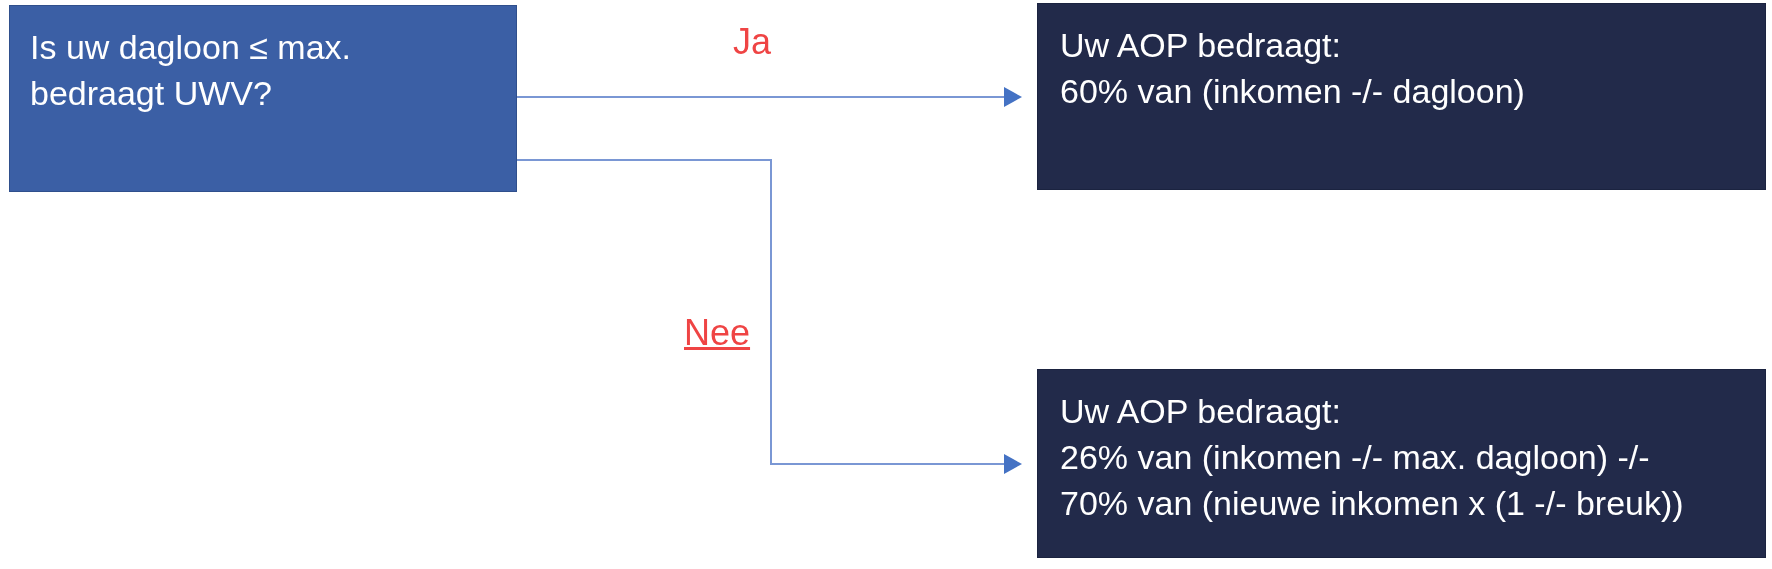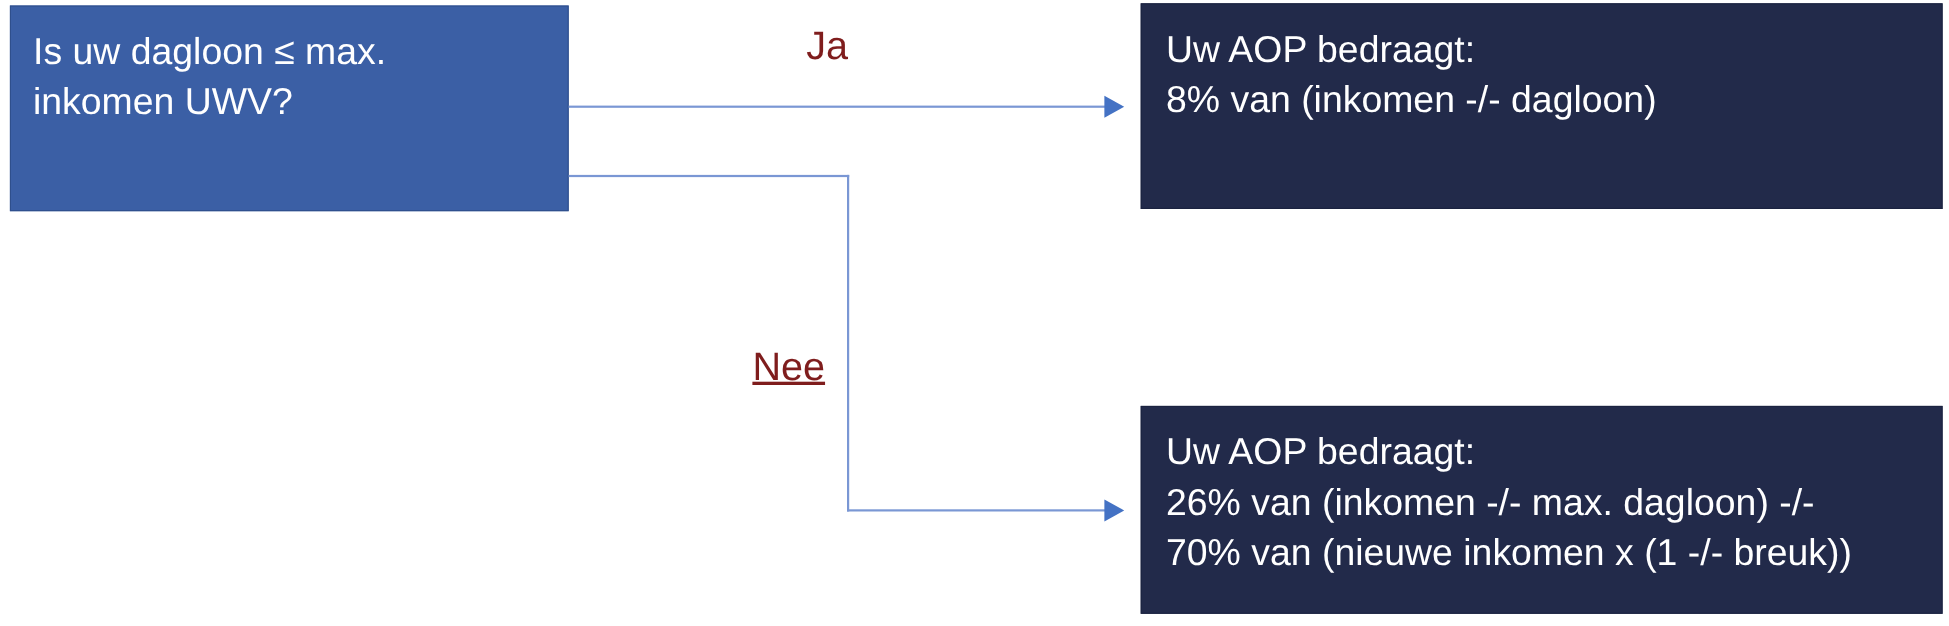--- a/index.html
+++ b/index.html
@@ -111,21 +111,21 @@
     top: 87px;
   }
   #arrowhead-no {
     left: 1004px;
     top: 454px;
   }
 
   
   .edge-label {
     position: absolute;
-    color: #7f1d1d;
+    color: #ef4444;
     font-size: 36px;
     line-height: 40px;
     white-space: nowrap;
   }
   #label-ja {
     left: 733px;
     top: 22px;
   }
   #label-nee {
     left: 684px;
@@ -133,36 +133,36 @@
     text-decoration: underline;
   }
 </style>
 </head>
 <body>
 
 <div id="canvas">
 
   <div class="node" id="decision-node">
     <span class="line">Is uw dagloon ≤ max.</span>
-    <span class="line">inkomen UWV?</span>
+    <span class="line">bedraagt UWV?</span>
   </div>
 
   <div class="connector h-seg" id="edge-yes-h"></div>
   <div class="arrowhead" id="arrowhead-yes"></div>
   <div class="edge-label" id="label-ja">Ja</div>
 
   <div class="connector h-seg" id="edge-no-h1"></div>
   <div class="connector v-seg" id="edge-no-v"></div>
   <div class="connector h-seg" id="edge-no-h2"></div>
   <div class="arrowhead" id="arrowhead-no"></div>
   <div class="edge-label" id="label-nee">Nee</div>
 
   <div class="node" id="outcome-yes-node">
     <span class="line">Uw AOP bedraagt:</span>
-    <span class="line">8% van (inkomen -/- dagloon)</span>
+    <span class="line">60% van (inkomen -/- dagloon)</span>
   </div>
 
   <div class="node" id="outcome-no-node">
     <span class="line">Uw AOP bedraagt:</span>
     <span class="line">26% van (inkomen -/- max. dagloon) -/-</span>
     <span class="line">70% van (nieuwe inkomen x (1 -/- breuk))</span>
   </div>
 
 </div>
 

